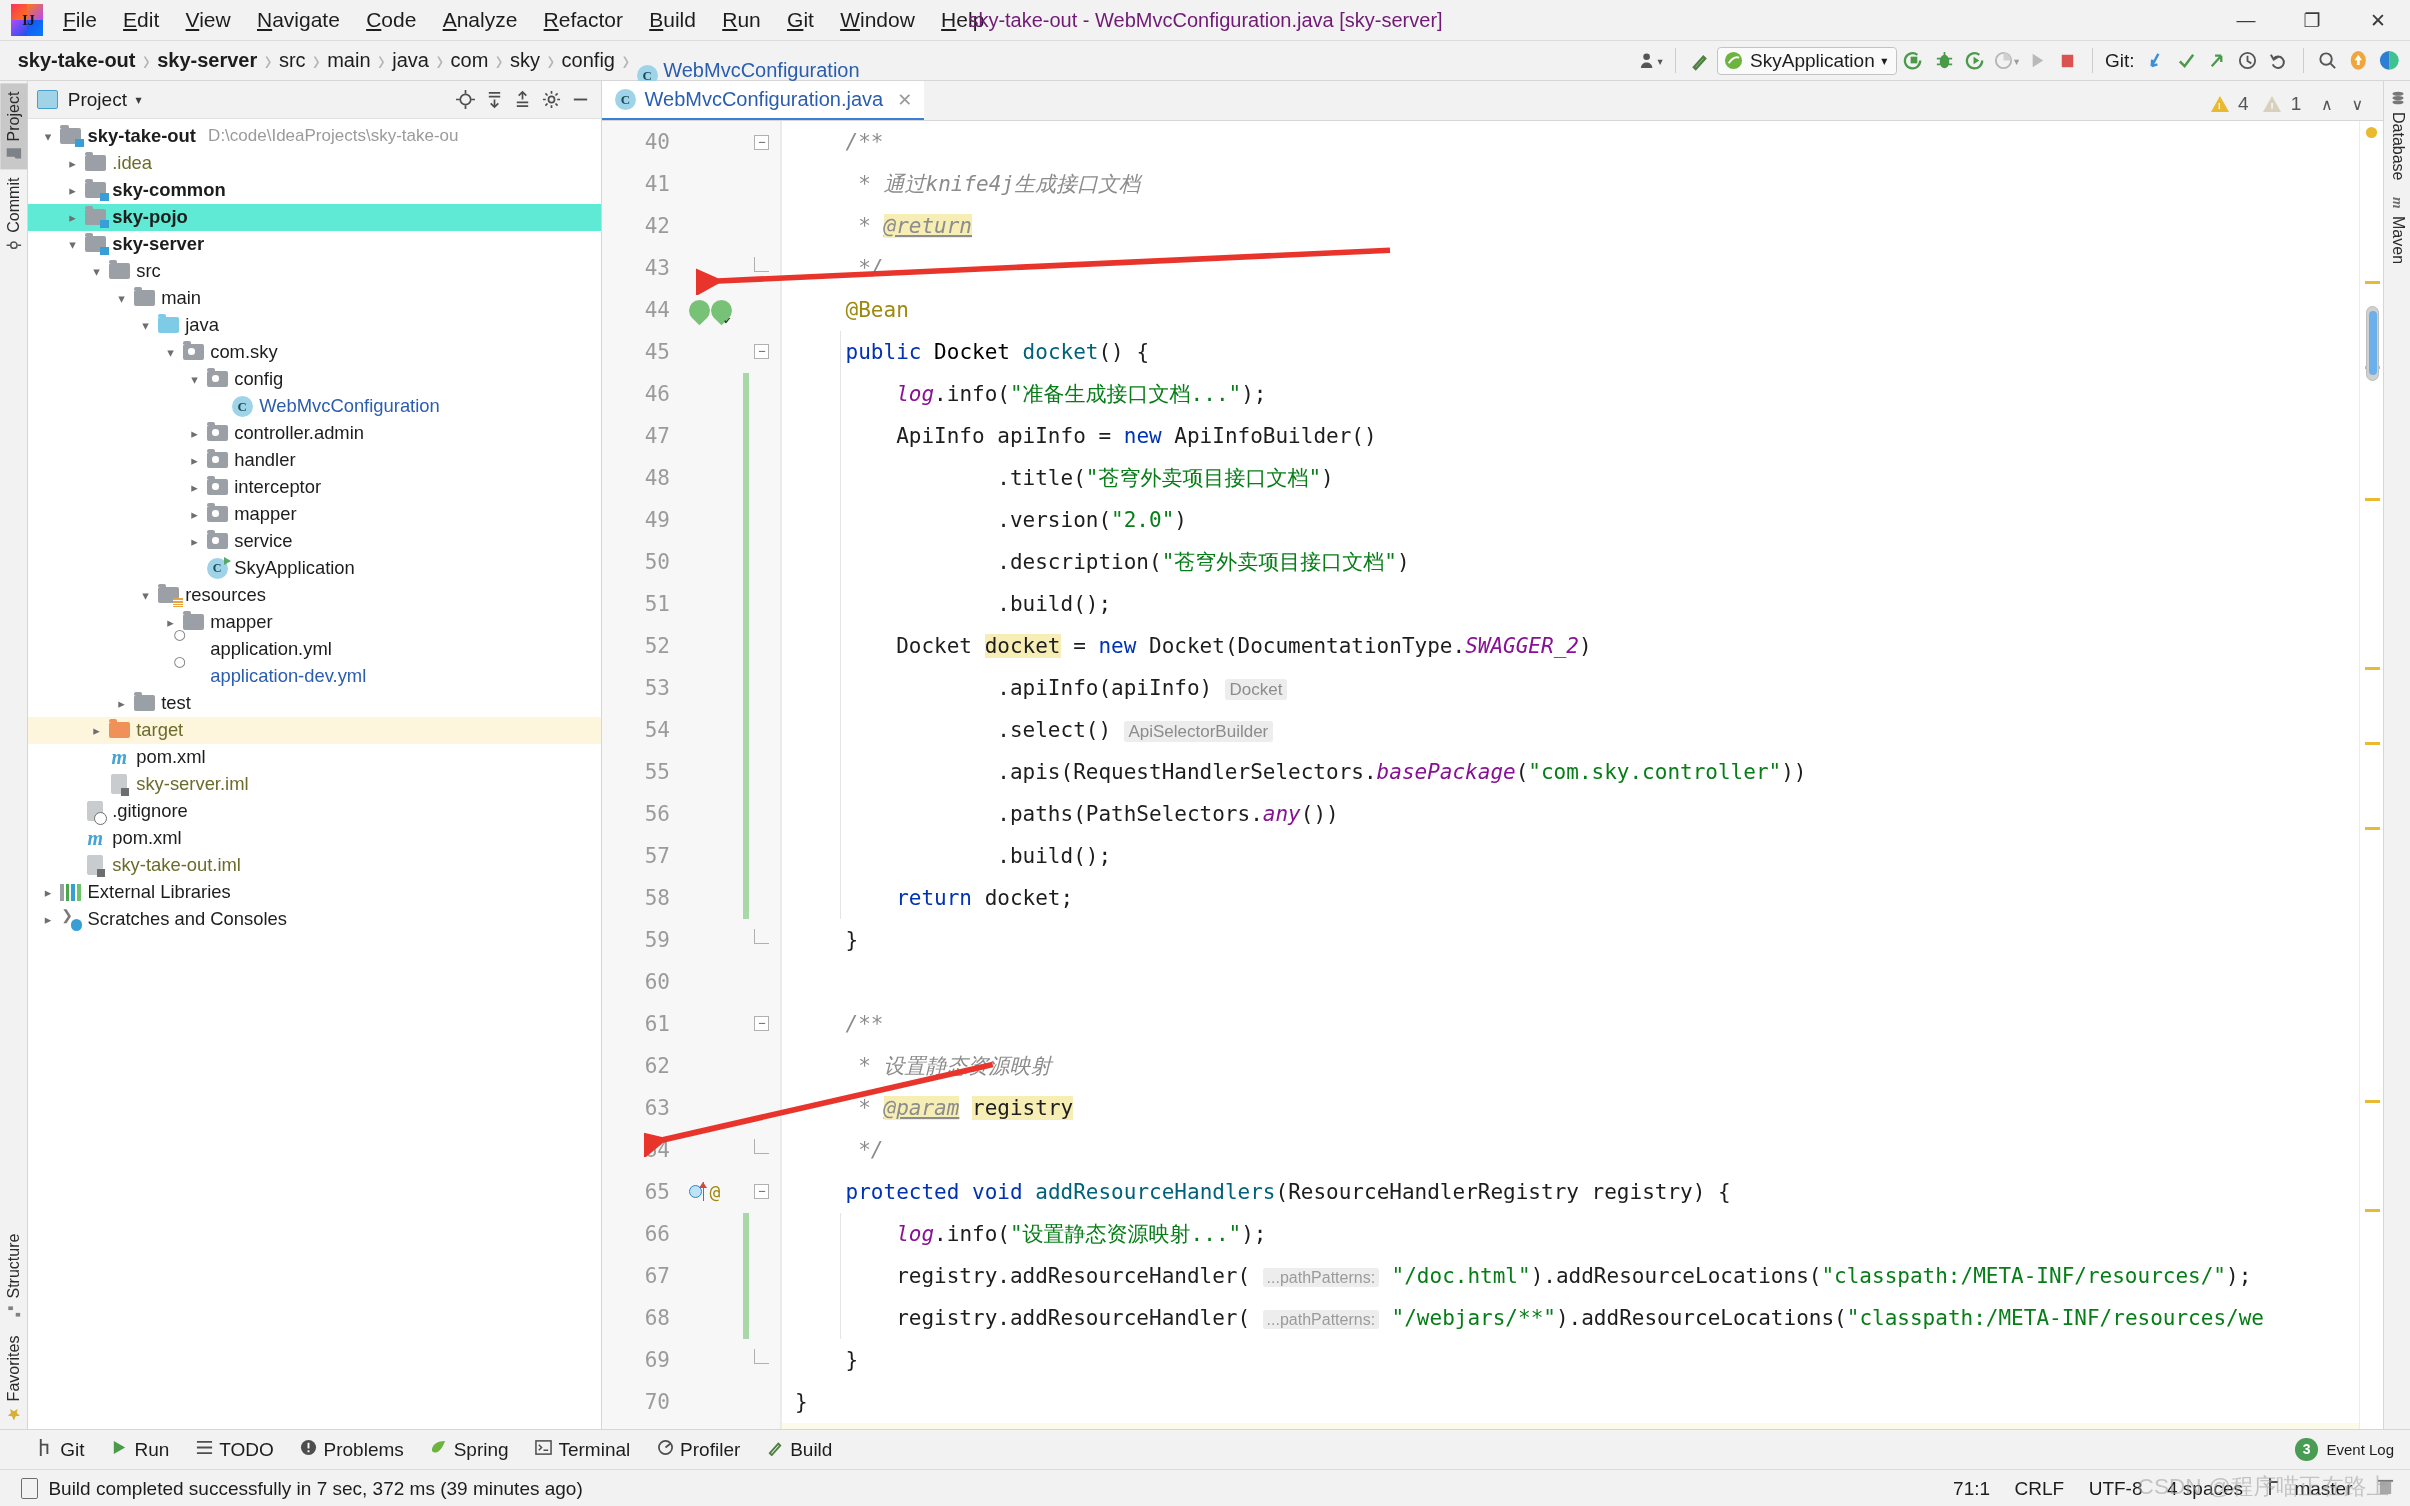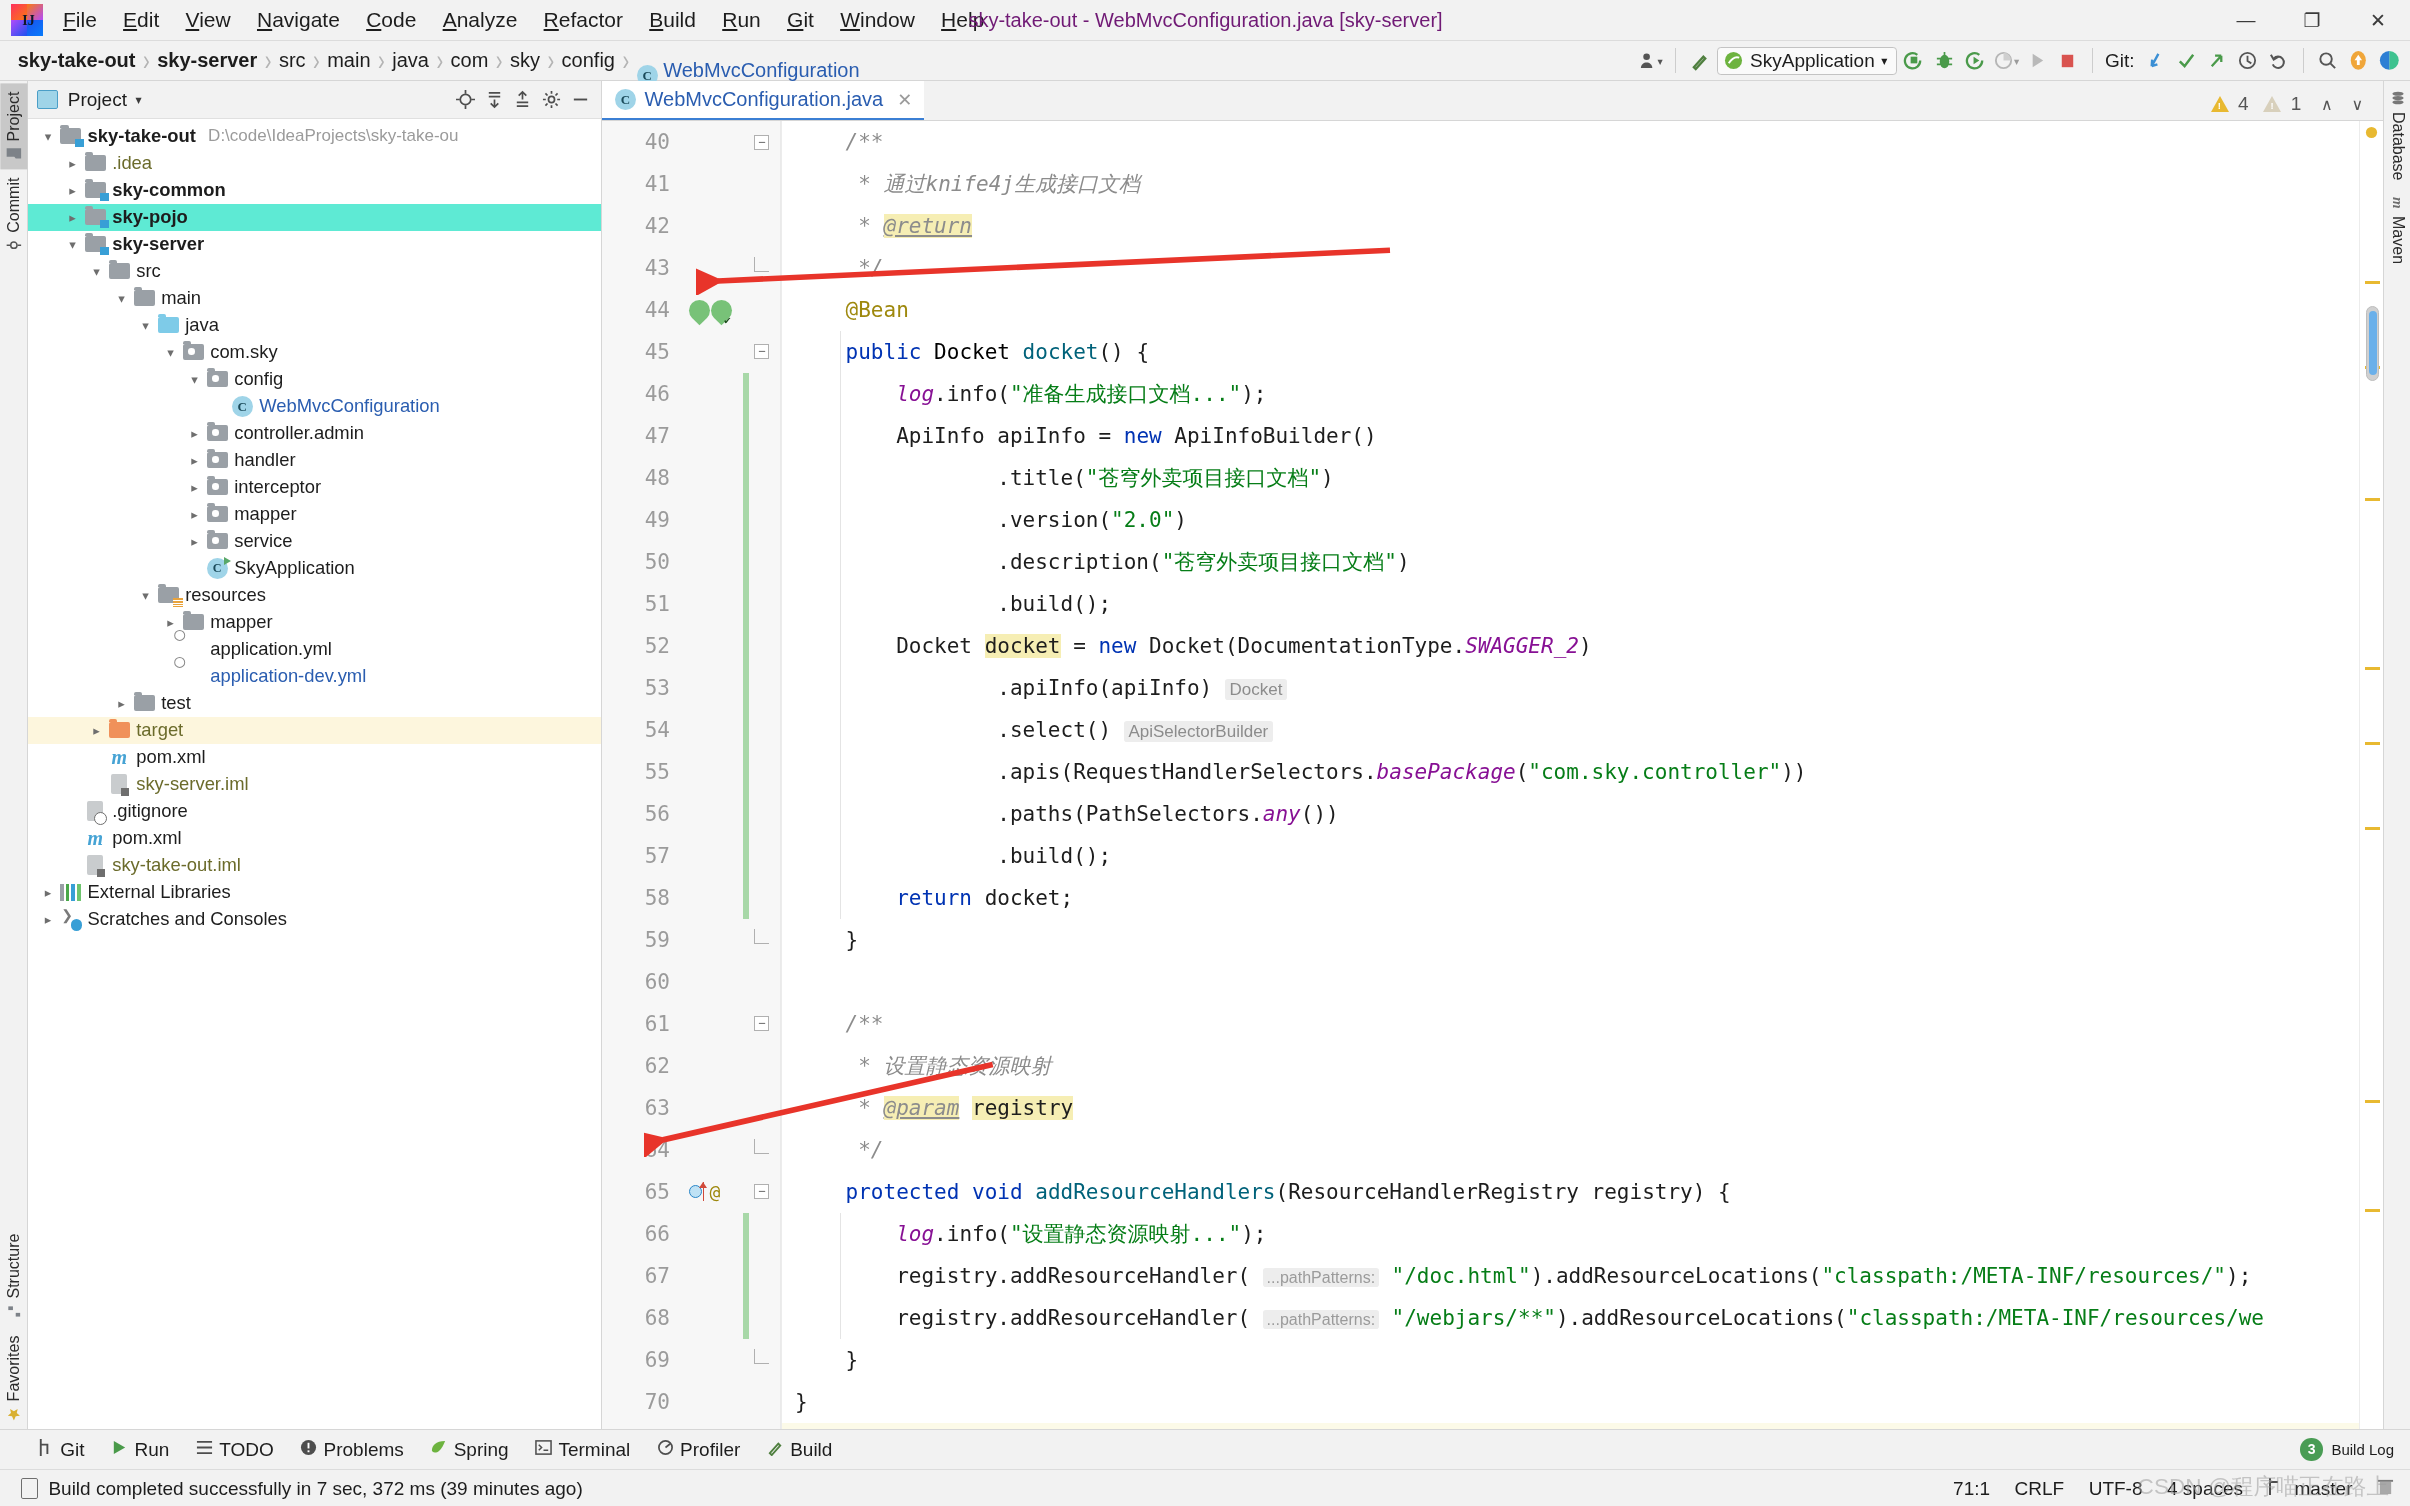--- a/index.html
+++ b/index.html
@@ -990,21 +990,21 @@
         <span>Profiler</span>
       </div>
       <div class="tw-item">
         <span><svg width="17" height="17" viewBox="0 0 18 18">
             <path d="M3 15 L12 5 L14 7 L5 17 Z" fill="none" stroke="#4f7f3f" stroke-width="2"></path>
           </svg></span>
         <span>Build</span>
       </div>
       <div class="tw-right">
         <span class="evt-badge">3</span>
-        <span>Build Log</span>
+        <span>Event Log</span>
       </div>
     </div>
 
   <div class="statusbar">
     <span class="sb-doc"></span>
     <span>Build completed successfully in 7 sec, 372 ms (39 minutes ago)</span>
     <span class="sb-right">
       <span>71:1</span>
       <span>CRLF</span>
       <span>UTF-8</span>

